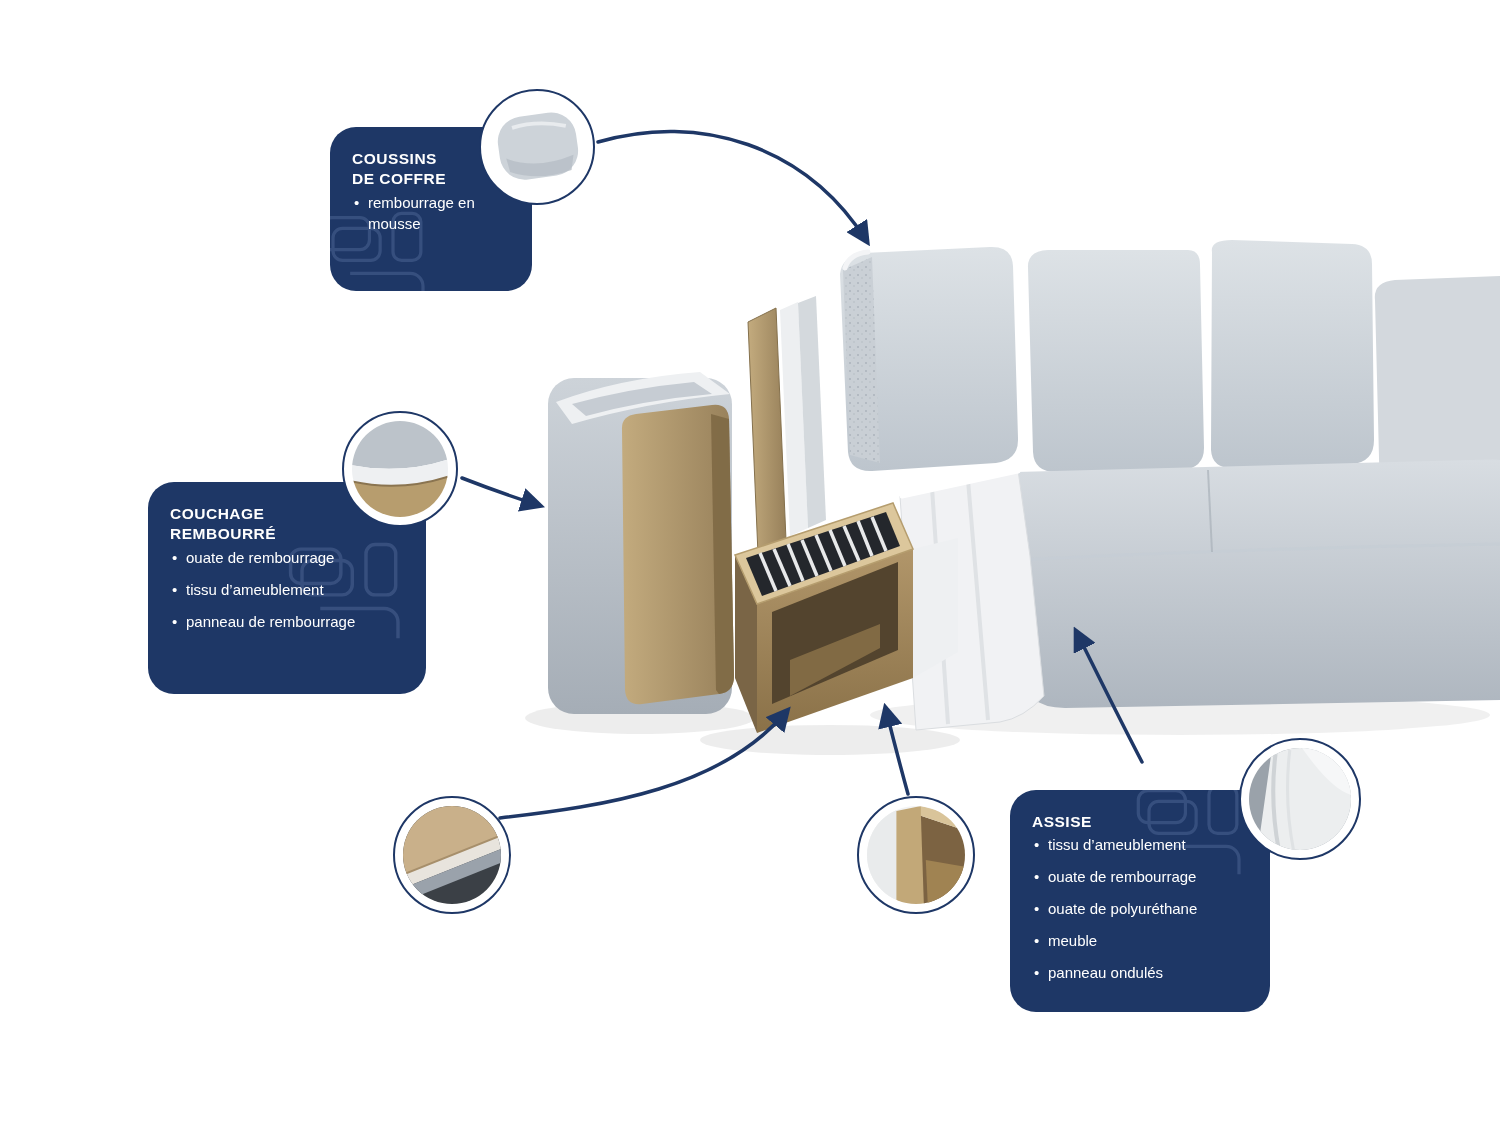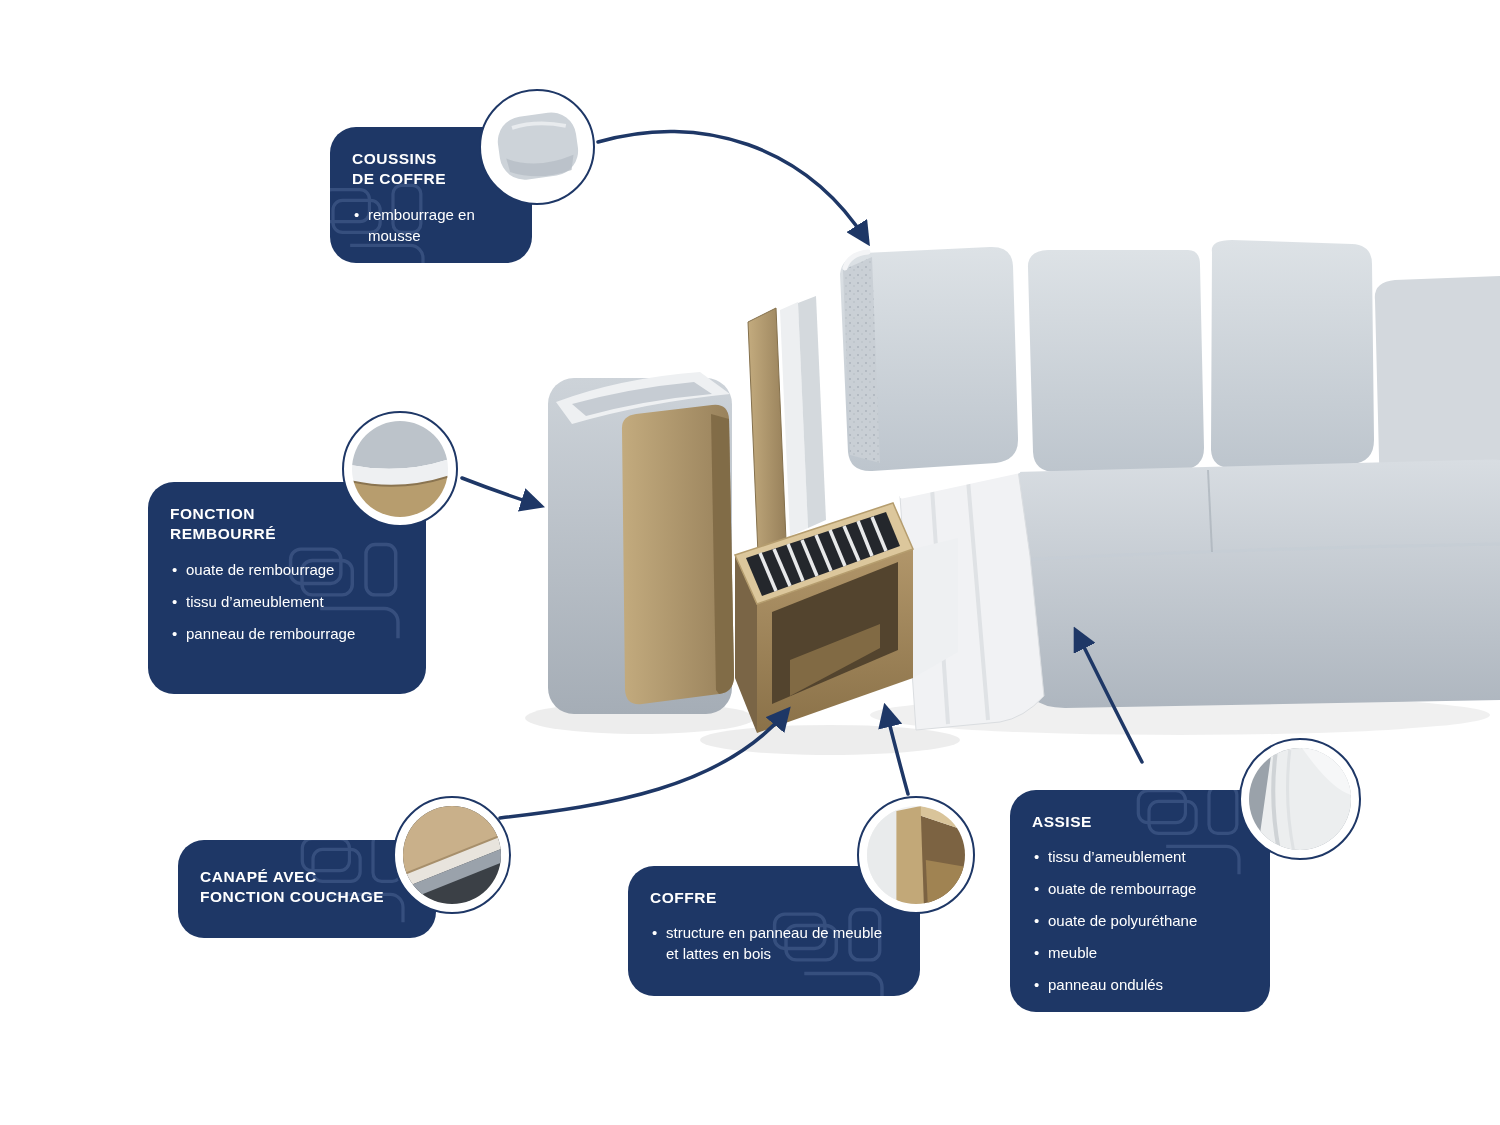--- a/index.html
+++ b/index.html
@@ -8,34 +8,34 @@
   .canvas { position:relative; width:1500px; height:1125px; background:#ffffff; overflow:hidden; }
   .scene { position:absolute; left:0; top:0; width:1500px; height:1125px; z-index:1; }
 
   .callout-box {
     position:absolute; background:#1e3766; border-radius:26px; color:#ffffff;
     overflow:hidden; z-index:2;
   }
   .box-inner { position:relative; padding:22px 22px; z-index:1; }
   .callout-title { font-weight:bold; font-size:15.5px; letter-spacing:.5px; line-height:1.32; }
   .callout-title span { display:block; }
-  .bullets { list-style:none; margin-top:14px; }
+  .bullets { list-style:none; margin-top:2px; }
   .bullets li { font-size:15px; line-height:1.4; padding-left:16px; position:relative; margin-bottom:11px; }
   .bullets li::before { content:"•"; position:absolute; left:2px; top:0; }
 
   .deco { position:absolute; color:#8fa7d6; opacity:.22; z-index:0; pointer-events:none; }
 
   .detail-circle {
     position:absolute; border-radius:50%; background:#ffffff;
     border:2px solid #1e3766; padding:8px; z-index:3;
   }
   .detail-circle .ph { width:100%; height:100%; border-radius:50%; overflow:hidden; display:block; }
 
   
-  #box-coussins  { left:330px; top:127px; width:202px; height:136px; }
+  #box-coussins  { left:330px; top:127px; width:202px; height:164px; }
   #box-accoudoir { left:148px; top:482px; width:278px; height:212px; }
   #box-canape    { left:178px; top:840px; width:258px; height:98px; }
   #box-coffre    { left:628px; top:866px; width:292px; height:130px; }
   #box-assise    { left:1010px; top:790px; width:260px; height:222px; }
 
   #box-canape .box-inner { padding-top:27px; }
 
   
   #circle-coussins  { left:479px;  top:89px;  width:116px; height:116px; }
   #circle-accoudoir { left:342px;  top:411px; width:116px; height:116px; }
@@ -187,66 +187,32 @@
     <svg class="deco" viewBox="0 0 140 90">
       <g fill="none" stroke="currentColor" stroke-width="3">
         <rect x="4" y="8" width="44" height="30" rx="9"></rect>
           <rect x="14" y="18" width="44" height="30" rx="9"></rect>
         <rect x="70" y="4" width="26" height="44" rx="8"></rect>
           <path d="M30 60 h56 a12 12 0 0 1 12 12 v14"></path>
       </g>
     </svg>
     <div class="box-inner">
       <div class="callout-title">
-        <span>FONCTION</span>
+        <span>COUCHAGE</span>
         <span>REMBOURRÉ</span>
       </div>
       <ul class="bullets">
         <li>ouate de rembourrage</li>
         <li>tissu d’ameublement</li>
         <li>panneau de rembourrage</li>
       </ul>
     </div>
   </div>
 
-  <div class="callout-box" id="box-canape">
-    <svg class="deco" viewBox="0 0 140 90">
-      <g fill="none" stroke="currentColor" stroke-width="3">
-        <rect x="4" y="8" width="44" height="30" rx="9"></rect>
-          <rect x="14" y="18" width="44" height="30" rx="9"></rect>
-        <rect x="70" y="4" width="26" height="44" rx="8"></rect>
-          <path d="M30 60 h56 a12 12 0 0 1 12 12 v14"></path>
-      </g>
-    </svg>
-    <div class="box-inner">
-      <div class="callout-title">
-        <span>CANAPÉ AVEC</span>
-        <span>FONCTION COUCHAGE</span>
-      </div>
-    </div>
-  </div>
-
-  <div class="callout-box" id="box-coffre">
-    <svg class="deco" viewBox="0 0 140 90">
-      <g fill="none" stroke="currentColor" stroke-width="3">
-        <rect x="4" y="8" width="44" height="30" rx="9"></rect>
-          <rect x="14" y="18" width="44" height="30" rx="9"></rect>
-        <rect x="70" y="4" width="26" height="44" rx="8"></rect>
-          <path d="M30 60 h56 a12 12 0 0 1 12 12 v14"></path>
-      </g>
-    </svg>
-    <div class="box-inner">
-      <div class="callout-title">
-        <span>COFFRE</span>
-      </div>
-      <ul class="bullets">
-        <li>structure en panneau de meuble et lattes en bois</li>
-      </ul>
-    </div>
-  </div>
+
 
   <div class="callout-box" id="box-assise">
     <svg class="deco" viewBox="0 0 140 90">
       <g fill="none" stroke="currentColor" stroke-width="3">
         <rect x="4" y="8" width="44" height="30" rx="9"></rect>
           <rect x="14" y="18" width="44" height="30" rx="9"></rect>
         <rect x="70" y="4" width="26" height="44" rx="8"></rect>
           <path d="M30 60 h56 a12 12 0 0 1 12 12 v14"></path>
       </g>
     </svg>

